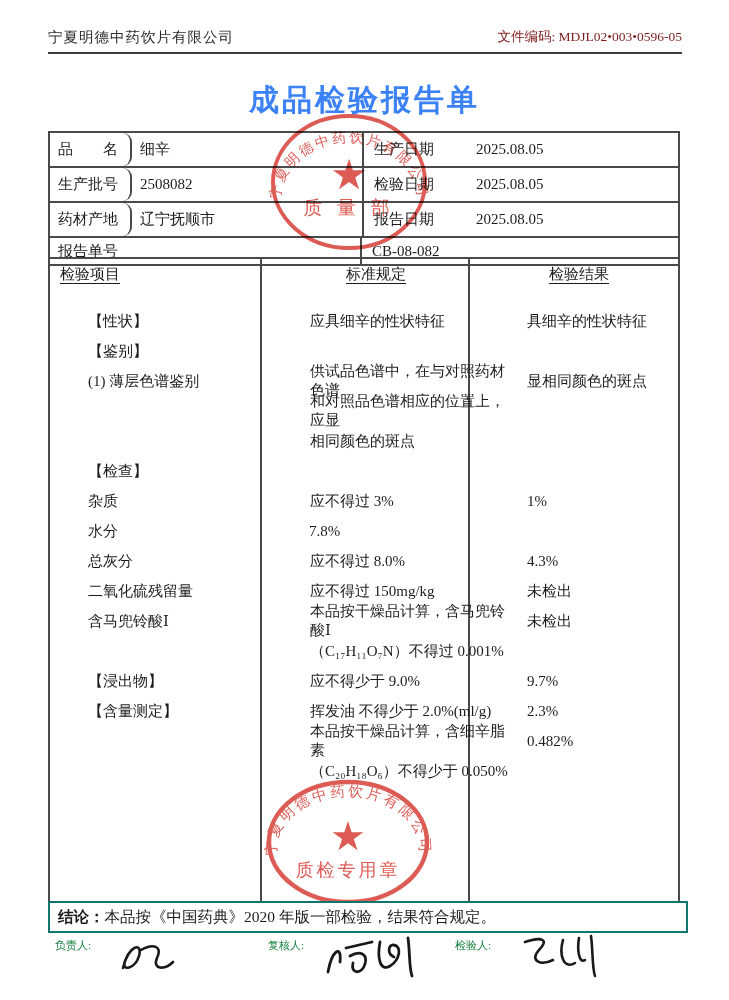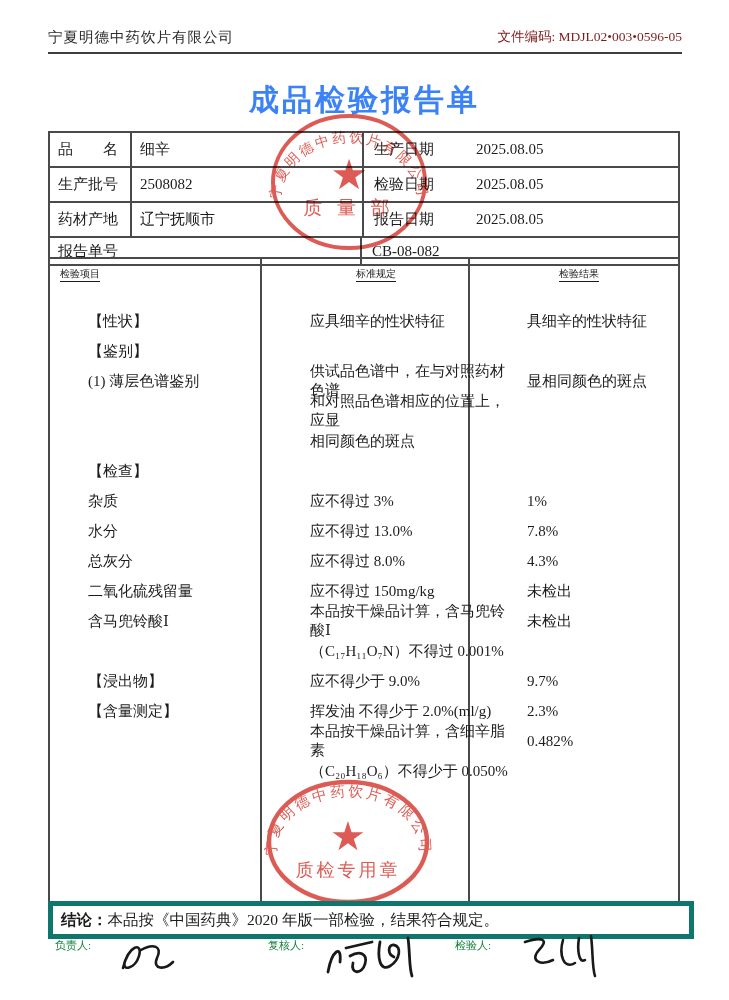--- a/index.html
+++ b/index.html
@@ -10,44 +10,44 @@
   
   .hdr-company{position:absolute;left:48px;top:28px;font-size:14.5px;color:#2b2b2b;letter-spacing:1px;}
   .hdr-code{position:absolute;right:47px;top:28px;font-size:13.5px;color:#7f1d1d;}
   .hdr-rule{position:absolute;left:48px;top:52px;width:634px;height:2px;background:#3d3d3d;}
   .doc-title{position:absolute;left:0;top:80px;width:729px;text-align:center;
     font-size:30px;font-weight:bold;letter-spacing:3px;color:#3b82f6;}
   
   .info-table{position:absolute;left:48px;top:131px;width:628px;border:2px solid #4a4a4a;}
   .info-row{display:flex;height:33px;border-bottom:2px solid #4a4a4a;font-size:15px;}
   .info-row:last-child{border-bottom:none;height:26px;}
-  .i-label{width:72px;padding-left:8px;display:flex;align-items:center;border-right:2px solid #4a4a4a;}
+  .i-label{width:72px;padding-left:8px;display:flex;align-items:center;border-right:2px solid #4a4a4a;border-radius:9px;}
   .i-value{width:222px;padding-left:8px;display:flex;align-items:center;border-right:2px solid #4a4a4a;}
   .i-right{flex:1;display:flex;align-items:center;padding-left:10px;}
   .i-right .dlabel{width:92px;}
   .i-right .dvalue{margin-left:10px;}
   .i-span-label{width:302px;padding-left:8px;display:flex;align-items:center;border-right:2px solid #4a4a4a;}
   .i-span-value{flex:1;display:flex;align-items:center;padding-left:10px;}
   
   .main-table{position:absolute;left:48px;top:257px;width:628px;height:646px;border:2px solid #4a4a4a;}
   .vline{position:absolute;top:0;bottom:0;width:0;border-left:2px solid #4a4a4a;}
   .vline.v1{left:210px;} .vline.v2{left:418px;}
-  .mt-header{position:absolute;left:0;top:0;width:100%;height:30px;display:flex;font-size:10px;}
+  .mt-header{position:absolute;left:0;top:0;width:100%;height:30px;display:flex;font-size:15px;}
   .mt-header .h1{width:212px;padding-left:10px;display:flex;align-items:center;}
   .mt-header .h2{width:208px;display:flex;align-items:center;justify-content:center;text-align:right;}
   .mt-header .h3{flex:1;display:flex;align-items:center;justify-content:center;}
   .mt-header span{text-decoration:underline;text-underline-offset:4px;}
   .mt-rows{position:absolute;left:0;top:47px;width:100%;}
   .mt-row{display:flex;height:30px;font-size:15px;padding-left:28px;}
   .mt-row .c1{width:212px;padding-left:10px;display:flex;align-items:center;}
   .mt-row .c2{width:208px;padding-left:10px;display:flex;align-items:center;}
   .mt-row .c3{flex:1;padding-left:9px;display:flex;align-items:center;}
   
   .conclusion{position:absolute;left:48px;top:901px;width:628px;height:28px;
-    border:5px solid #0f766e;display:flex;align-items:center;padding-left:8px;font-size:15.5px;background:#fff;}
+    border:2px solid #0f766e;display:flex;align-items:center;padding-left:8px;font-size:15.5px;background:#fff;}
   .conclusion .c-label{font-weight:bold;}
   
   .sig-label{position:absolute;font-size:11px;color:#15803d;}
   .sig-svg{position:absolute;}
   
   .stamp{position:absolute;mix-blend-mode:multiply;opacity:.88;}
 </style>
 </head>
 <body>
 
@@ -138,21 +138,20 @@
           <div class="c2"></div>
           <div class="c3"></div>
         </div>
         <div class="mt-row">
           <div class="c1">杂质</div>
           <div class="c2">应不得过 3%</div>
           <div class="c3">1%</div>
         </div>
         <div class="mt-row">
           <div class="c1">水分</div>
-          <div class="c2">应不得过 13.0%</div>
           <div class="c3">7.8%</div>
         </div>
         <div class="mt-row">
           <div class="c1">总灰分</div>
           <div class="c2">应不得过 8.0%</div>
           <div class="c3">4.3%</div>
         </div>
         <div class="mt-row">
           <div class="c1">二氧化硫残留量</div>
           <div class="c2">应不得过 150mg/kg</div>

